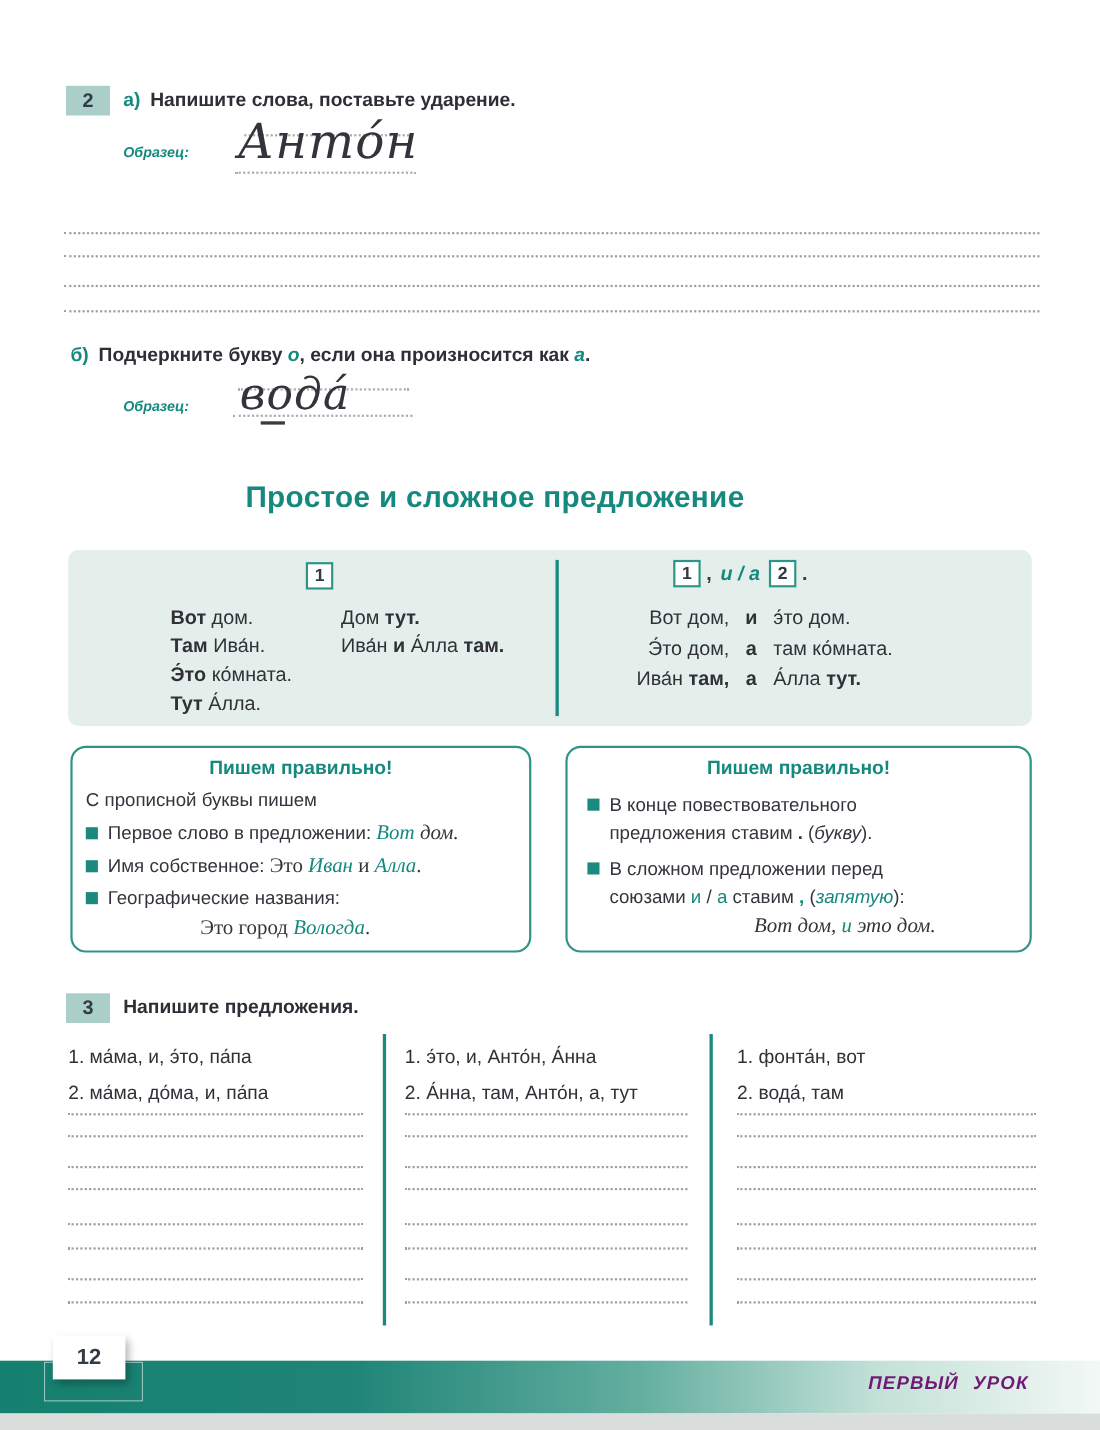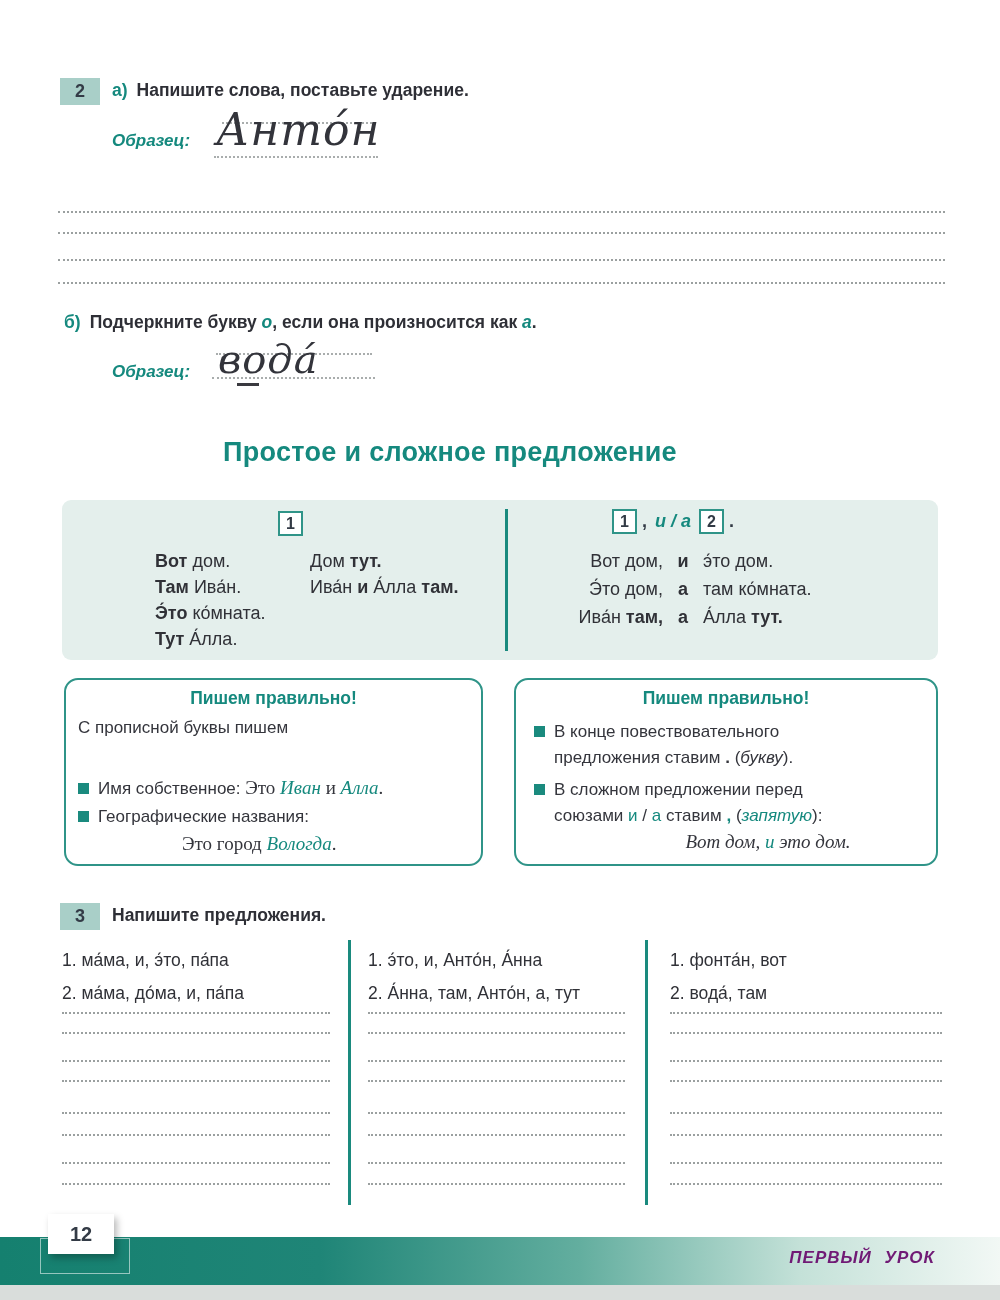--- a/index.html
+++ b/index.html
@@ -6,21 +6,21 @@
   #page{position:relative;width:1000px;height:1300px;background:#ffffff;overflow:hidden;
         font-family:"Liberation Sans",sans-serif;color:#2f3036;}
   .abs{position:absolute;}
   .t{color:#15897e;}
   .b{font-weight:700;}
   .i{font-style:italic;}
   .sf{font-family:"Liberation Serif",serif;font-size:19px;}
   .hdr{font-weight:700;font-size:17.5px;color:#2e2f36;display:flex;gap:9px;}
   .badge{background:#a9cfc8;color:#333b46;font-weight:700;font-size:18px;
          width:40px;height:27px;display:flex;align-items:center;justify-content:center;}
-  .sample-label{font-weight:700;font-style:italic;font-size:17px;color:#15897e;}
+  .sample-label{font-weight:700;font-style:italic;font-size:13px;color:#15897e;}
   .hand{font-family:"DejaVu Serif",serif;font-style:italic;color:#33343b;letter-spacing:1px;}
   .dotline{position:absolute;border-top:2px dotted #9ba0a0;height:0;}
   .dotline.light{border-top:2px dotted #a9adad;}
   .body-text{font-size:18px;color:#303137;}
   .chip{display:inline-flex;align-items:center;justify-content:center;width:25px;height:25px;
         background:#fff;border:2px solid #2f9488;font-weight:700;font-size:16px;color:#323a45;box-sizing:border-box;}
   .gbox{background:#e4efec;border-radius:9px;}
   .vdiv{position:absolute;width:2.5px;background:#1a8a7e;}
   .rbox{position:absolute;background:#fff;border:2px solid #2f9488;border-radius:14px;box-sizing:border-box;}
   .rtitle{font-weight:700;font-size:17.5px;color:#15897e;text-align:center;}
@@ -116,20 +116,23 @@
     <span class="cj">а</span>
     <span class="p2"><span>там ко́мната.</span></span>
     <span class="p1"><span>Ива́н </span><span class="b">там,</span></span>
     <span class="cj">а</span>
     <span class="p2"><span>А́лла </span><span class="b">тут.</span></span>
   </div>
 
   <div class="rbox" style="left:64px;top:678px;width:419px;height:188px;"></div>
   <div class="abs rtitle" style="left:64px;top:688px;width:419px;">Пишем правильно!</div>
   <div class="abs rline" style="left:78px;top:718px;">С прописной буквы пишем</div>
+  <div class="abs rline" style="left:78px;top:747px;">
+    <span class="bullet"></span><span><span>Первое слово в предложении:  </span><span class="sf i t">Вот</span><span class="sf i"> дом.</span></span>
+  </div>
   <div class="abs rline" style="left:78px;top:777px;">
     <span class="bullet"></span><span><span>Имя собственное:  </span><span class="sf">Это </span><span class="sf i t">Иван</span><span class="sf"> и </span><span class="sf i t">Алла</span><span class="sf">.</span></span>
   </div>
   <div class="abs rline" style="left:78px;top:807px;">
     <span class="bullet"></span><span><span>Географические названия:</span></span>
   </div>
   <div class="abs rline" style="left:182px;top:833px;"><span class="sf">Это город </span><span class="sf i t">Вологда</span><span class="sf">.</span></div>
 
   <div class="rbox" style="left:514px;top:678px;width:424px;height:188px;"></div>
   <div class="abs rtitle" style="left:514px;top:688px;width:424px;">Пишем правильно!</div>

